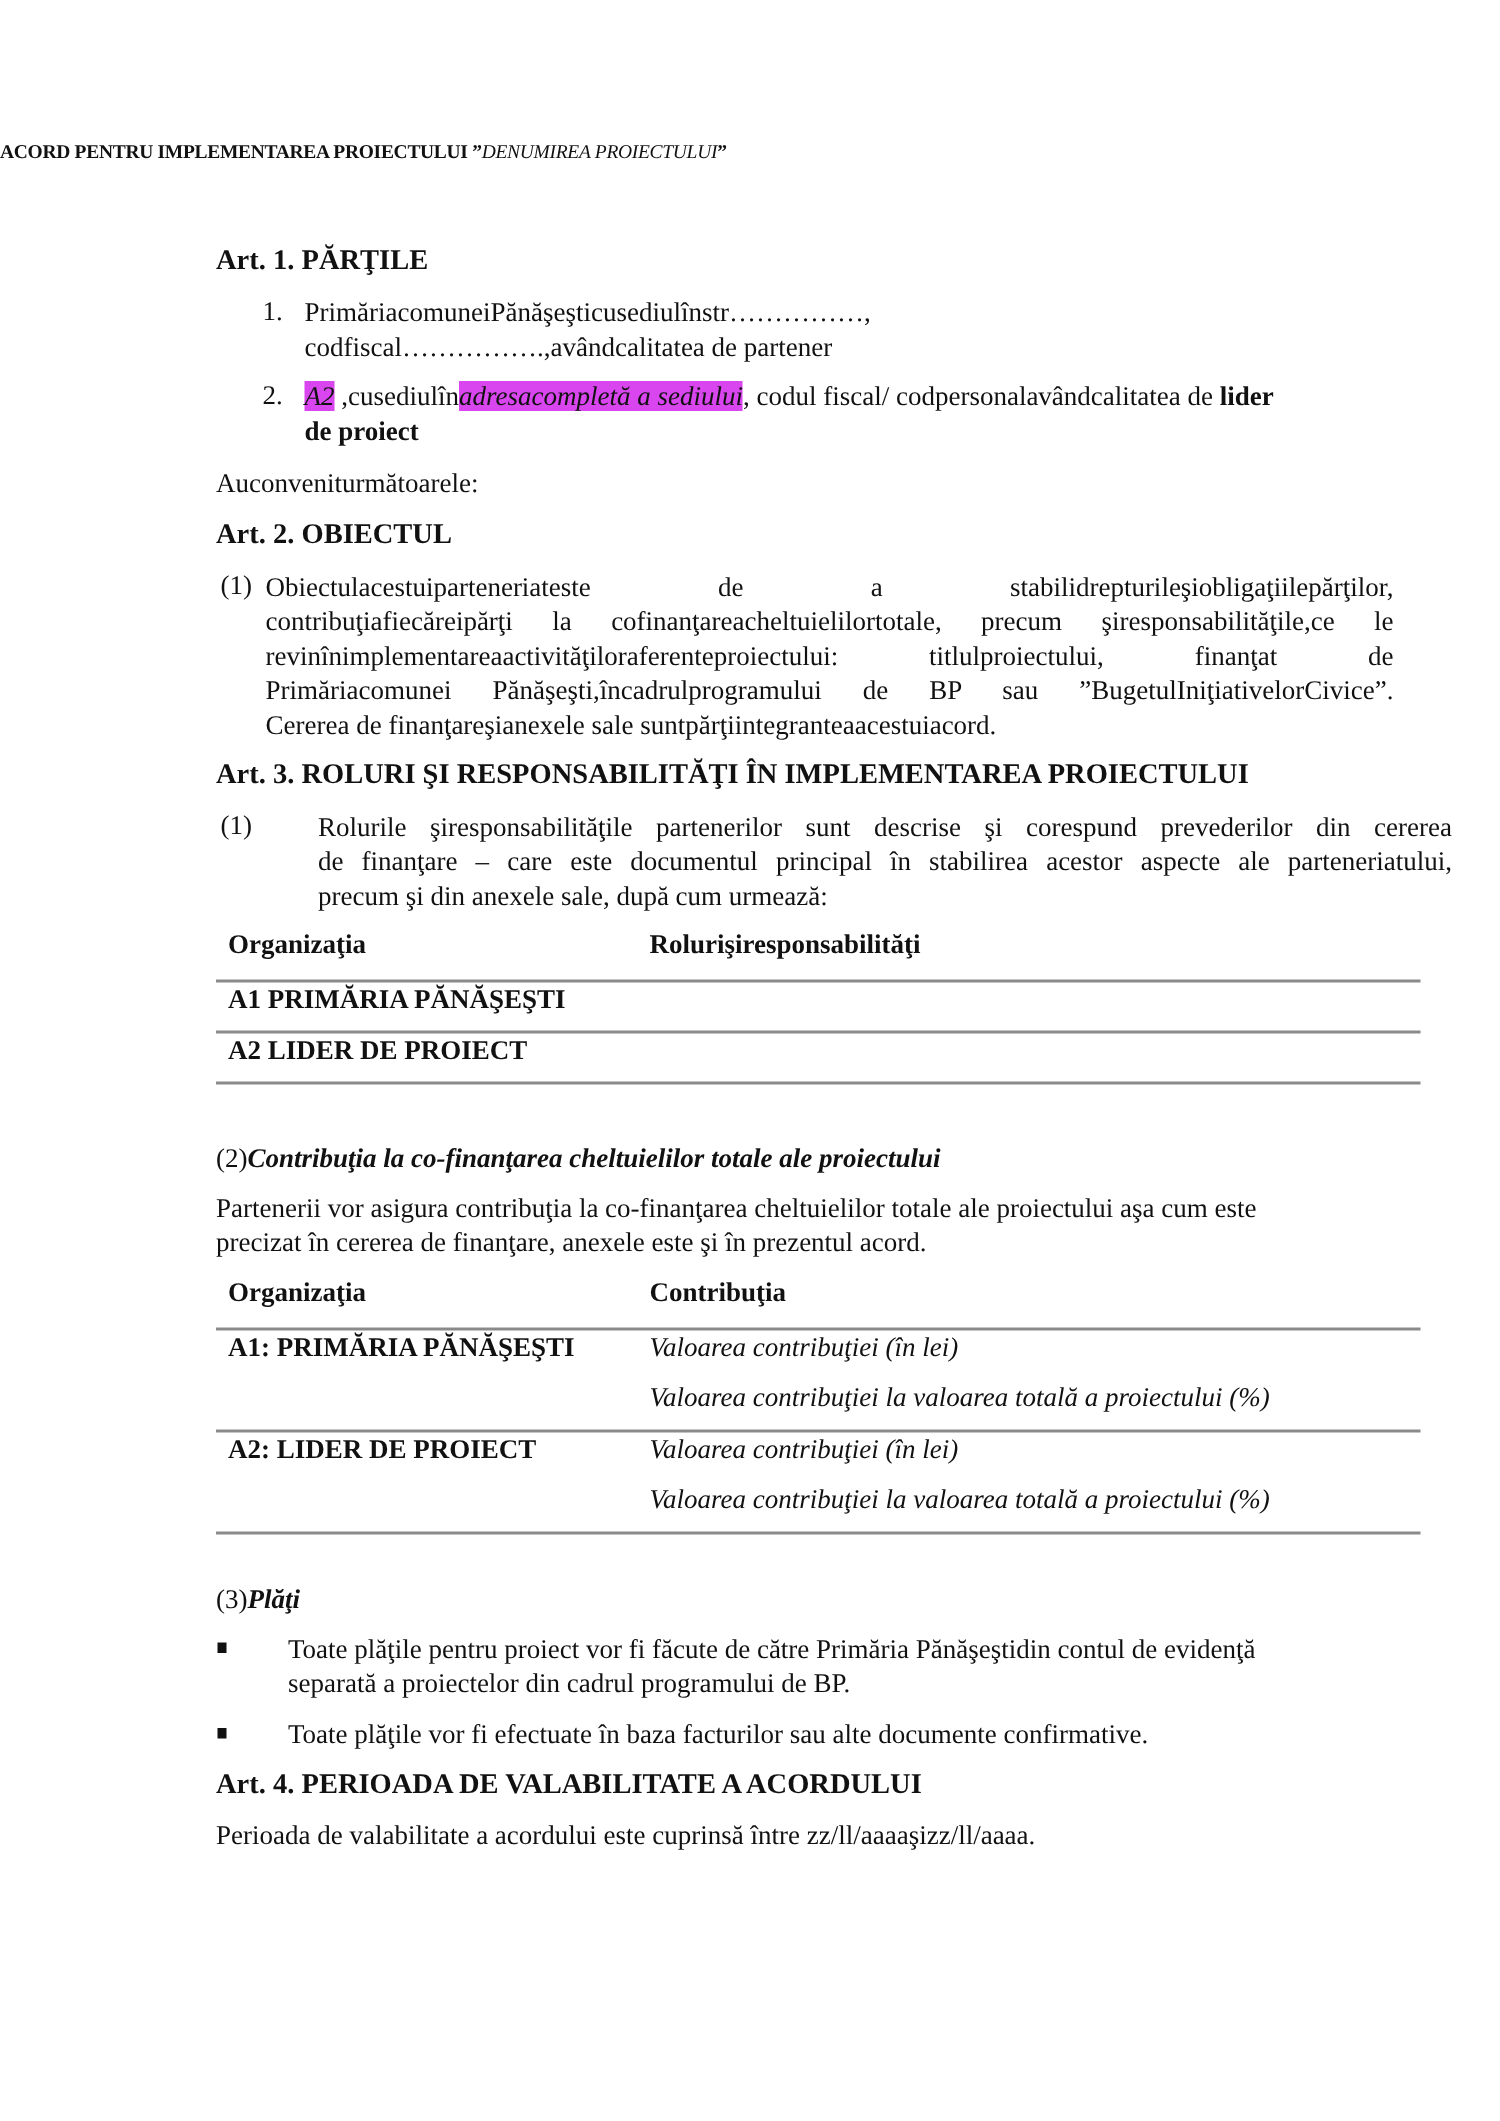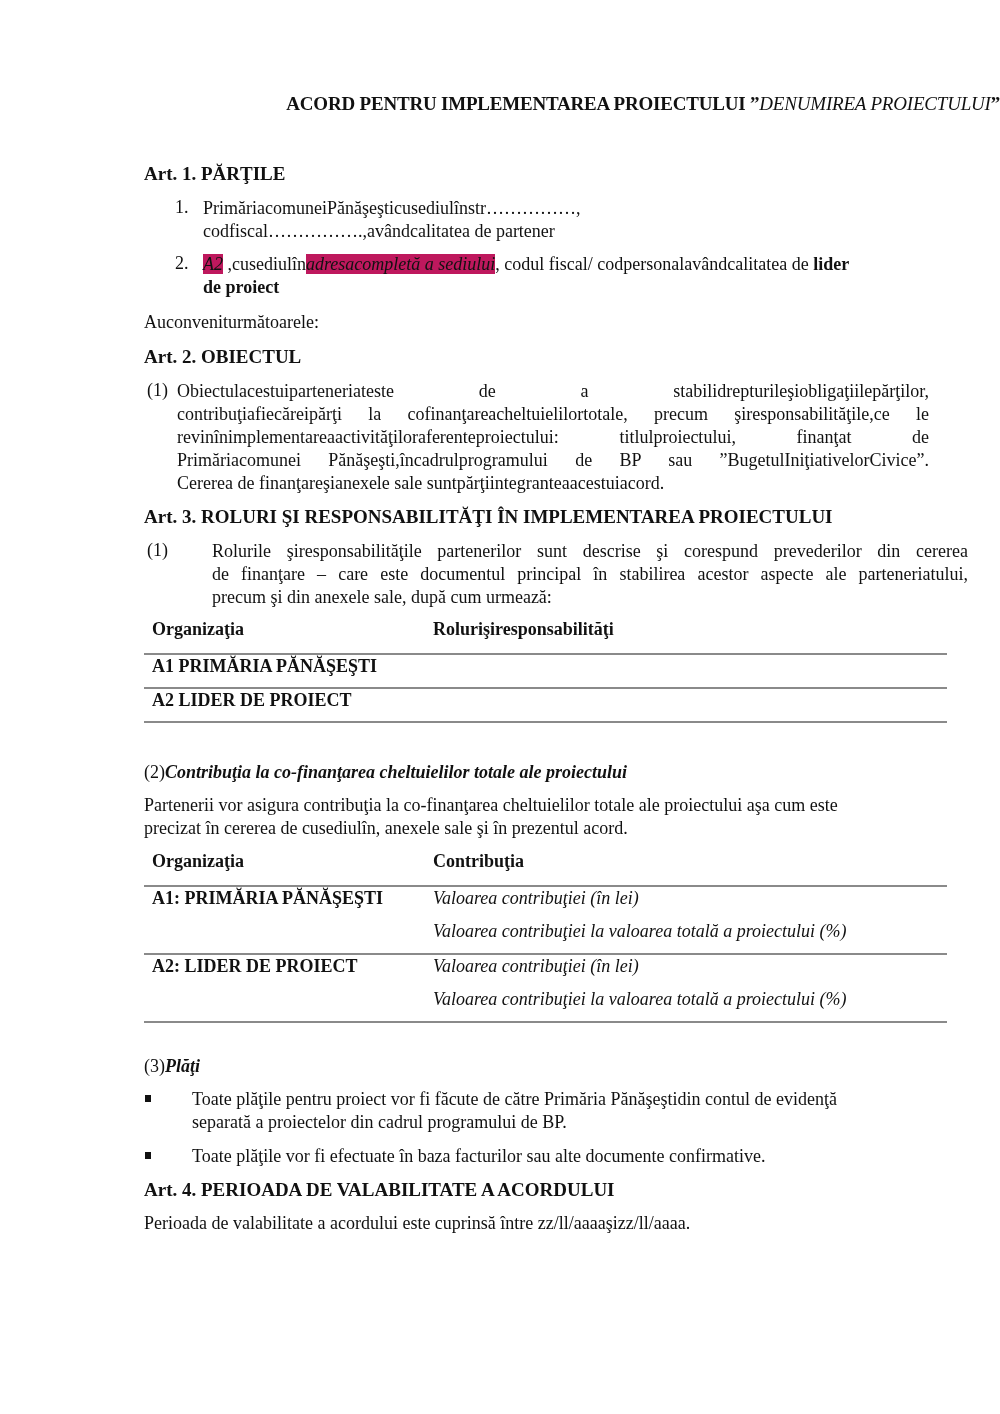--- a/index.html
+++ b/index.html
@@ -3,28 +3,28 @@
 <meta charset="utf-8">
 <style>
   html, body { margin: 0; padding: 0; background: #ffffff; }
   body {
     width: 1000px; height: 1414px; position: relative; overflow: hidden;
     font-family: "Liberation Serif", "DejaVu Serif", serif;
     color: #111111; font-size: 18px;
   }
   .page { position: absolute; left: 0; top: 0; width: 1000px; height: 1414px; }
   .title {
-    position: absolute; top: 93px; left: 0; width: 1000px; text-align: right;
-    font-weight: bold; font-size: 19px; letter-spacing: -0.2px;
+    position: absolute; top: 93px; left: 0; width: 1000px; text-align: left;
+    font-weight: bold; font-size: 13px; letter-spacing: -0.2px;
   }
   .title .ital { font-weight: normal; font-style: italic; }
   .h { position: absolute; left: 144px; font-weight: bold; font-size: 19px; }
   .p { position: absolute; left: 144px; width: 805px; line-height: 23px; }
   .num { position: absolute; }
-  .hl { background: #be185d; }
+  .hl { background: #d946ef; }
   .it { font-style: italic; }
   .b { font-weight: bold; }
   .rule { position: absolute; left: 144px; width: 803px; height: 0; border-top: 2px solid #8a8a8a; }
   .cell { position: absolute; font-size: 18px; }
   .bullet { position: absolute; left: 145px; width: 6px; height: 7px; background: #111; }
 </style>
 </head>
 <body>
 
 <div class="page">
@@ -72,21 +72,21 @@
     <div class="rule" style="top:687px;"></div>
     <div class="cell b" style="left:152px; top:690px;">A2 LIDER DE PROIECT</div>
     <div class="rule" style="top:721px;"></div>
   </div>
 
   <div class="p" style="top:761px;">
     <span>(2)</span><span class="b it">Contribuţia la co-finanţarea cheltuielilor totale ale proiectului</span>
   </div>
   <div class="p" style="top:794px;">
     <div>Partenerii vor asigura contribuţia la co-finanţarea cheltuielilor totale ale proiectului aşa cum este</div>
-    <div>precizat în cererea de cusediulîn, anexele sale şi în prezentul acord.</div>
+    <div>precizat în cererea de finanţare, anexele este şi în prezentul acord.</div>
   </div>
 
   <div>
     <div class="cell b" style="left:152px; top:851px;">Organizaţia</div>
     <div class="cell b" style="left:433px; top:851px;">Contribuţia</div>
     <div class="rule" style="top:885px;"></div>
     <div class="cell b" style="left:152px; top:888px;">A1: PRIMĂRIA PĂNĂŞEŞTI</div>
     <div class="cell it" style="left:433px; top:888px;">Valoarea contribuţiei (în lei)</div>
     <div class="cell it" style="left:433px; top:921px;">Valoarea contribuţiei la valoarea totală a proiectului (%)</div>
     <div class="rule" style="top:953px;"></div>

